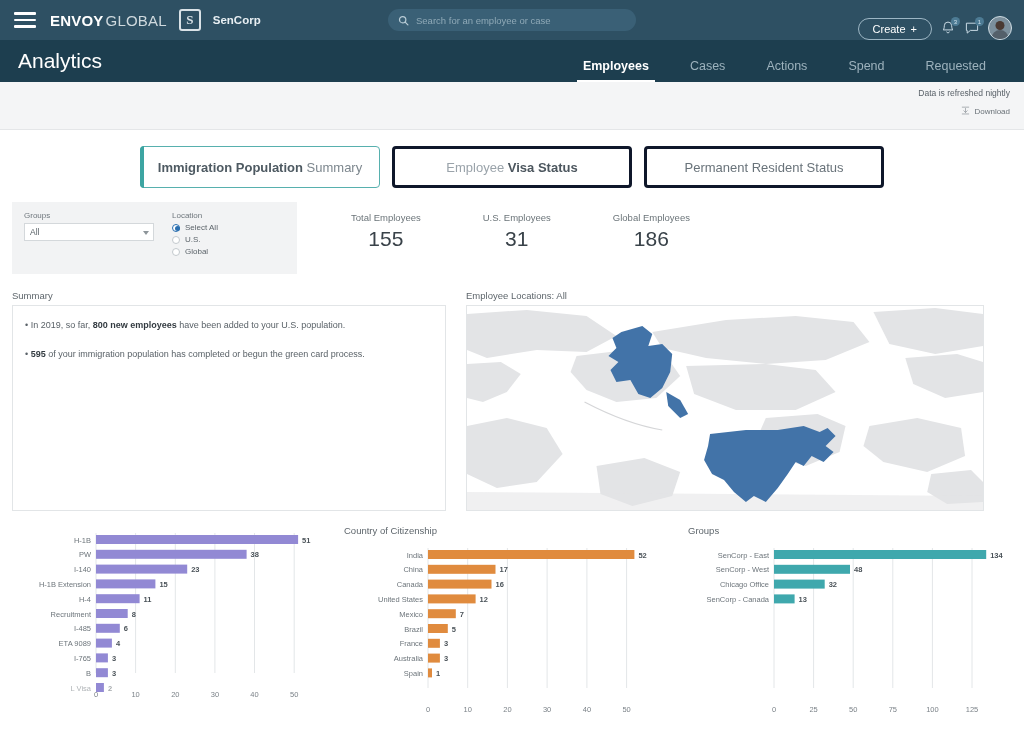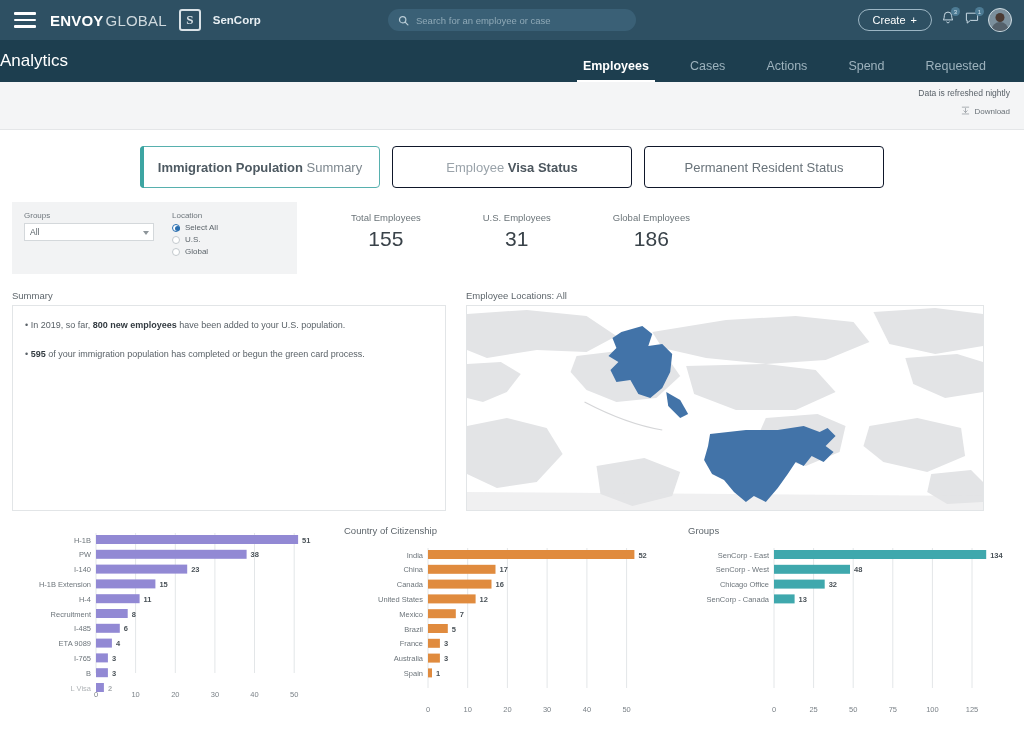--- a/index.html
+++ b/index.html
@@ -30,21 +30,21 @@
   .searchwrap {
     position:absolute; left:388px; top:9px; width:248px; height:22px;
     background:#3a6076; border-radius:11px; display:flex; align-items:center; padding:0 10px;
   }
   .searchwrap svg { flex:0 0 auto; }
   .searchwrap input {
     border:none; background:transparent; outline:none; color:#c6d6de;
     font-size:9.5px; font-family:"Liberation Sans", sans-serif; margin-left:7px; width:100%;
   }
   .searchwrap input::placeholder { color:#8fa9b7; }
-  .topright { position:absolute; right:12px; top:0; height:40px; display:flex; align-items:center; gap:8px; }
+  .topright { position:absolute; right:12px; top:0; height:40px; display:flex; align-items:flex-end; gap:8px; }
   .create-btn {
     border:1px solid #9db6c4; border-radius:13px; color:#fff; font-size:11px;
     padding:4px 14px; display:flex; align-items:center; gap:5px; cursor:pointer; background:transparent;
   }
   .icon-badge { position:relative; cursor:pointer; }
   .icon-badge .badge {
     position:absolute; top:-3px; right:-4px; background:#4d7b94; color:#cfe2ec;
     font-size:6px; border-radius:50%; width:9px; height:9px;
     display:flex; align-items:center; justify-content:center; line-height:1;
   }
@@ -58,21 +58,21 @@
   }
   .avatar::before {
     content:""; position:absolute; left:50%; bottom:-1px; transform:translateX(-50%);
     width:17px; height:10px; border-radius:9px 9px 0 0; background:#54606a;
   }
 
   
   .subheader {
     height: 42px; background:#1d3e4f; display:flex; align-items:center; position:relative;
   }
-  .page-title { color:#fff; font-size:17px; font-weight:400; }
+  .page-title { color:#fff; font-size:21px; margin-left:18px; font-weight:400; }
   .navtabs { position:absolute; right:18px; bottom:0; display:flex; gap:1px; height:100%; align-items:flex-end; }
   .navtab {
     color:#9db2bd; font-size:12.5px; padding:0 20px 9px 20px; cursor:pointer; position:relative;
   }
   .navtab.active { color:#ffffff; font-weight:700; }
   .navtab.active::after {
     content:""; position:absolute; left:14px; right:14px; bottom:0; height:2.5px; background:#ffffff;
   }
 
   
@@ -86,21 +86,21 @@
   .download-link {
     position:absolute; right:14px; top:24px; display:flex; align-items:center;
     gap:4px; color:#6a7278; font-size:8px; cursor:pointer;
   }
 
   
   .main { padding: 0 12px; }
 
   .tabrow { display:flex; gap:12px; justify-content:center; padding:16px 0 14px 0; }
   .bigtab {
-    width:240px; height:42px; border:1px solid #0f172a; border-radius:4px;
+    width:240px; height:42px; border:3px solid #0f172a; border-radius:4px;
     background:#fff; display:flex; align-items:center; justify-content:center;
     font-size:13px; color:#9aa3aa; cursor:pointer; position:relative;
   }
   .bigtab .strong { color:#4c565e; font-weight:700; }
   .bigtab.sel { border:1px solid #57b0ae; color:#6f7a82;text-align:center; }
   .bigtab.sel::before {
     content:""; position:absolute; left:-1px; top:-1px; bottom:-1px; width:4px;
     background:#3da5a2; border-radius:4px 0 0 4px;
   }
   .bigtab.sel .t-a { color:#4e5a62; font-weight:700; }

